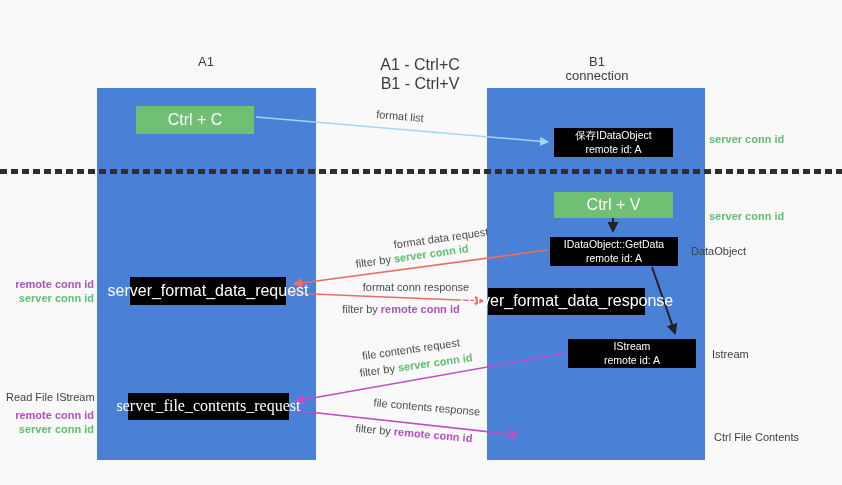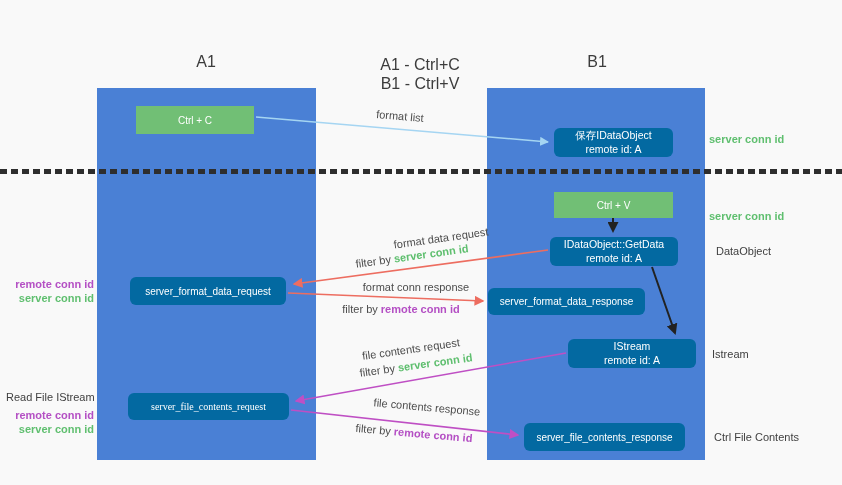--- a/index.html
+++ b/index.html
@@ -2,33 +2,33 @@
 <html><head>
 <meta charset="utf-8">
 <style>
   * { box-sizing: border-box; }
   body { margin:0; background:#f9f9f9; font-family:"Liberation Sans", sans-serif; }
   .canvas { position:relative; width:842px; height:485px; background:#f9f9f9; overflow:hidden; }
 
   .title { position:absolute; left:320px; top:9px; width:200px; text-align:center;
            font-size:16px; line-height:19px; color:#3c3c3c;margin-top:46px; }
 
-  .col-header { position:absolute; width:120px; text-align:center; font-size:16px;
+  .col-header { position:absolute; width:120px; text-align:center; font-size:13px;
                 line-height:14px; color:#3c3c3c; }
 
   .col { position:absolute; top:88px; width:219px; height:372px; background:#4a80d5; }
 
   .dotted { position:absolute; left:0; top:169px; width:842px; height:5px;
             background:repeating-linear-gradient(90deg,#2e2e2e 0 7px,transparent 7px 11px); }
 
   .node { position:absolute; color:#ffffff; display:flex; flex-direction:column;
           align-items:center; justify-content:center; text-align:center;
-          font-size:10px; line-height:1.3; }
+          font-size:16px; line-height:1.3; }
   .green  { background:#71bf75; }
-  .orange { background:#0369a1;border-radius:6px; }
+  .orange { background:#000000; }
 
   .lbl { position:absolute; font-size:11px; color:#4c4c4c; white-space:nowrap; }
   .c   { text-align:center; }
   .green-t  { color:#5fbf6f; font-weight:bold; }
   .purple-t { color:#b44fc4; font-weight:bold; }
   .dark-t   { color:#3f3f3f; }
   .ids { line-height:14px; font-weight:bold; text-align:right; }
 
   .rotn8 { transform:rotate(-8deg); }
   .rotp5 { transform:rotate(5deg); }
@@ -43,20 +43,21 @@
   <div class="title">
     <div>A1 - Ctrl+C</div>
     <div>B1 - Ctrl+V</div>
   </div>
 
   <div class="col-header" style="left:146px; top:55px;">
     <div>A1</div>
   </div>
   <div class="col-header" style="left:537px; top:55px;">
     <div>B1</div>
+    <div>connection</div>
   </div>
 
   <div class="col" style="left:97px;"></div>
   <div class="col" style="left:487px; width:218px;"></div>
 
   <div class="dotted"></div>
 
   <svg class="arrows" width="842" height="485">
     <defs>
       <marker id="mBlue" markerWidth="9" markerHeight="9" refX="8" refY="4.5" orient="auto" markerUnits="userSpaceOnUse">
@@ -109,23 +110,20 @@
 
   <div class="node orange" style="left:568px; top:339px; width:128px; height:29px; font-size:10.5px;">
     <span>IStream</span>
     <span>remote id: A</span>
   </div>
 
   <div class="node orange" style="left:128px; top:393px; width:161px; height:27px;font-family:Liberation Serif, serif;">
     <span>server_file_contents_request</span>
   </div>
 
-  <div class="node orange" style="left:524px; top:423px; width:161px; height:28px;">
-    <span>server_file_contents_response</span>
-  </div>
 
   <div class="lbl c rotp5" style="left:360px; top:110px; width:80px;">format list</div>
 
   <div class="lbl c rotn8" style="left:380px; top:232px; width:122px;">format data request</div>
   <div class="lbl c rotn8" style="left:349px; top:250px; width:126px;">
     <span>filter by </span><span class="green-t">server conn id</span>
   </div>
 
   <div class="lbl c" style="left:358px; top:281px; width:116px;">format conn response</div>
   <div class="lbl c" style="left:342px; top:303px; width:118px;">
@@ -137,21 +135,21 @@
     <span>filter by </span><span class="green-t">server conn id</span>
   </div>
 
   <div class="lbl c rotp5" style="left:371px; top:401px; width:112px;">file contents response</div>
   <div class="lbl c rotp5" style="left:355px; top:427px; width:118px;">
     <span>filter by </span><span class="purple-t">remote conn id</span>
   </div>
 
   <div class="lbl green-t" style="left:709px; top:133px;">server conn id</div>
   <div class="lbl green-t" style="left:709px; top:210px;">server conn id</div>
-  <div class="lbl dark-t" style="left:716px; top:245px;">DataObject</div>
+  <div class="lbl dark-t" style="left:691px; top:245px;">DataObject</div>
   <div class="lbl dark-t" style="left:712px; top:348px;">Istream</div>
   <div class="lbl dark-t" style="left:714px; top:431px;">Ctrl File Contents</div>
 
   <div class="lbl ids" style="left:0px; top:277px; width:94px;">
     <div class="purple-t">remote conn id</div>
     <div class="green-t">server conn id</div>
   </div>
   <div class="lbl dark-t" style="left:6px; top:391px;">Read File IStream</div>
   <div class="lbl ids" style="left:0px; top:408px; width:94px;">
     <div class="purple-t">remote conn id</div>

